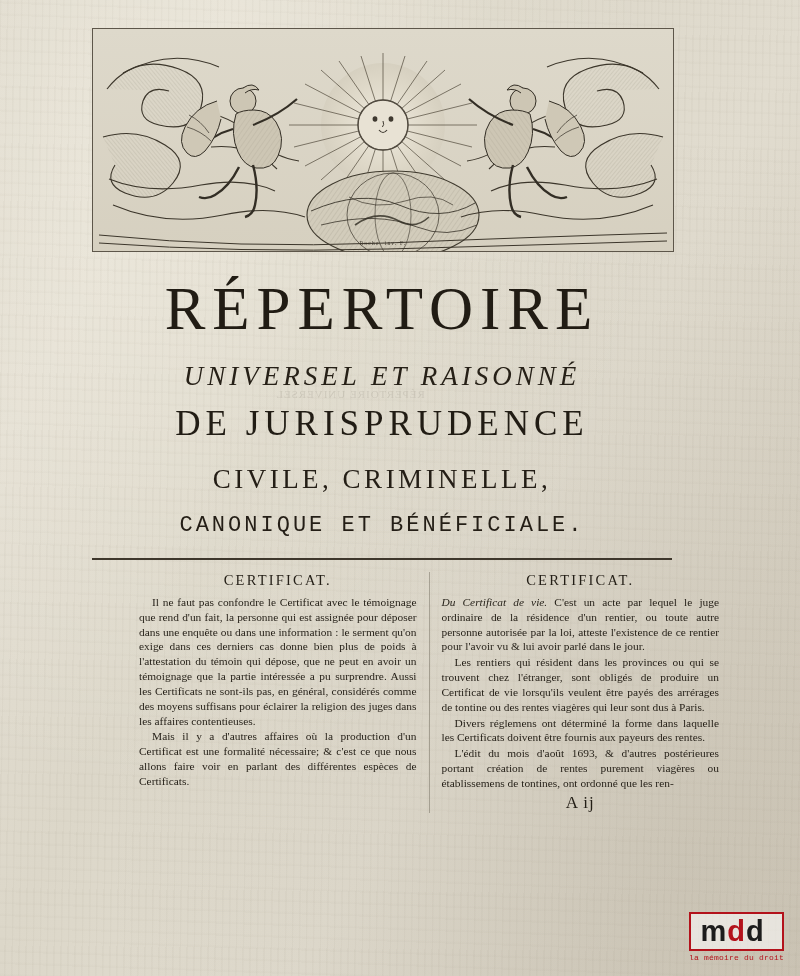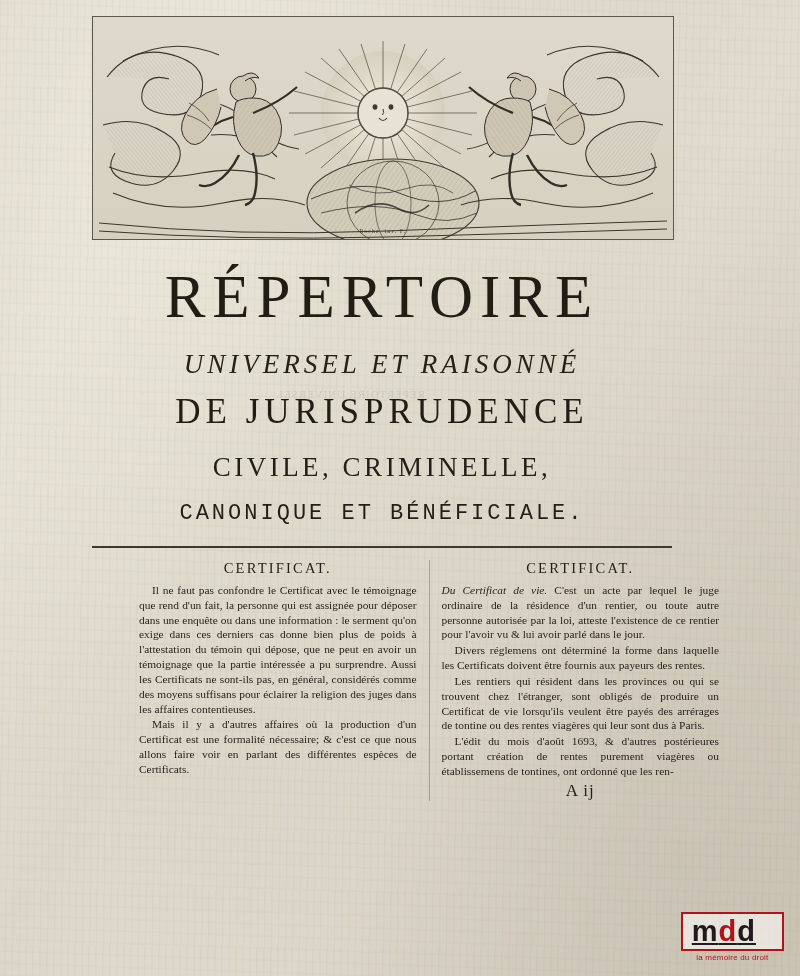--- a/index.html
+++ b/index.html
@@ -26,21 +26,21 @@
     background-image:
       repeating-linear-gradient(91deg, rgba(120,110,90,0.045) 0px, rgba(120,110,90,0.045) 1px, rgba(0,0,0,0) 2px, rgba(0,0,0,0) 7px),
       repeating-linear-gradient(2deg, rgba(140,130,110,0.035) 0px, rgba(140,130,110,0.035) 1px, rgba(0,0,0,0) 3px, rgba(0,0,0,0) 12px),
       radial-gradient(ellipse at 20% 15%, rgba(255,252,240,0.32), rgba(0,0,0,0) 55%),
       radial-gradient(ellipse at 85% 88%, rgba(90,80,60,0.10), rgba(0,0,0,0) 60%);
     pointer-events: none;
   }
   .content {
     position: absolute;
     left: 92px;
-    top: 16px;
+    top: 28px;
     width: 580px;
   }
 
   
   .vignette {
     position: relative;
     width: 580px;
     height: 222px;
     border: 1px solid #5d564a;
     background: #ddd8ca;
@@ -152,34 +152,33 @@
   
   .logo {
     position: absolute;
     right: 16px;
     bottom: 14px;
     text-align: center;
   }
   .logo-mark {
     display: inline-block;
     border: 2px solid #b3121b;
-    padding: 2px 26px 3px 9px;
+    padding: 2px 17px 3px 9px;
     font-family: "Liberation Sans", sans-serif;
     font-size: 29px;
     font-weight: bold;
     letter-spacing: 1px;
     color: #1c1c1c;
     line-height: 1.05;
     background: rgba(255,255,255,0.55);
-    text-decoration: underline;
   }
   .logo-mark .red { color: #b3121b; }
   .logo-tag {
     margin-top: 2px;
-    font-family: Liberation Sans, sans-serif;
+    font-family: Liberation Mono, monospace;
     font-size: 8px;
     color: #b3121b;
     letter-spacing: 0.2px;
   }
   
   .showthrough {
     position: absolute;
     left: 150px;
     top: 388px;
     width: 400px;
@@ -361,22 +360,22 @@
 
       <div class="col col-left">
         <div class="col-head">CERTIFICAT.</div>
         <p class="para">Il ne faut pas confondre le Certificat avec le témoignage que rend d'un fait, la personne qui est assignée pour déposer dans une enquête ou dans une information : le serment qu'on exige dans ces derniers cas donne bien plus de poids à l'attestation du témoin qui dépose, que ne peut en avoir un témoignage que la partie intéressée a pu surprendre. Aussi les Certificats ne sont-ils pas, en général, considérés comme des moyens suffisans pour éclairer la religion des juges dans les affaires contentieuses.</p>
         <p class="para">Mais il y a d'autres affaires où la production d'un Certificat est une formalité nécessaire; &amp; c'est ce que nous allons faire voir en parlant des différentes espèces de Certificats.</p>
       </div>
 
       <div class="col col-right">
         <div class="col-head">CERTIFICAT.</div>
         <p class="para first ital-lead"><span class="ital">Du Certificat de vie.</span> C'est un acte par lequel le juge ordinaire de la résidence d'un rentier, ou toute autre personne autorisée par la loi, atteste l'existence de ce rentier pour l'avoir vu &amp; lui avoir parlé dans le jour.</p>
+        <p class="para">Les rentiers qui résident dans les provinces ou qui se trouvent chez l'étranger, sont obligés de produire un Certificat de vie lorsqu'ils veulent être payés des arrérages de tontine ou des rentes viagères qui leur sont dus à Paris.</p>
         <p class="para">Divers réglemens ont déterminé la forme dans laquelle les Certificats doivent être fournis aux payeurs des rentes.</p>
-        <p class="para">Les rentiers qui résident dans les provinces ou qui se trouvent chez l'étranger, sont obligés de produire un Certificat de vie lorsqu'ils veulent être payés des arrérages de tontine ou des rentes viagères qui leur sont dus à Paris.</p>
         <p class="para">L'édit du mois d'août 1693, &amp; d'autres postérieures portant création de rentes purement viagères ou établissemens de tontines, ont ordonné que les ren-</p>
         <div class="signature">A ij</div>
       </div>
 
     </div>
   </div>
 
   <div class="logo">
     <div class="logo-mark"><span>m</span><span class="red">d</span><span>d</span></div>
     <div class="logo-tag">la mémoire du droit</div>

